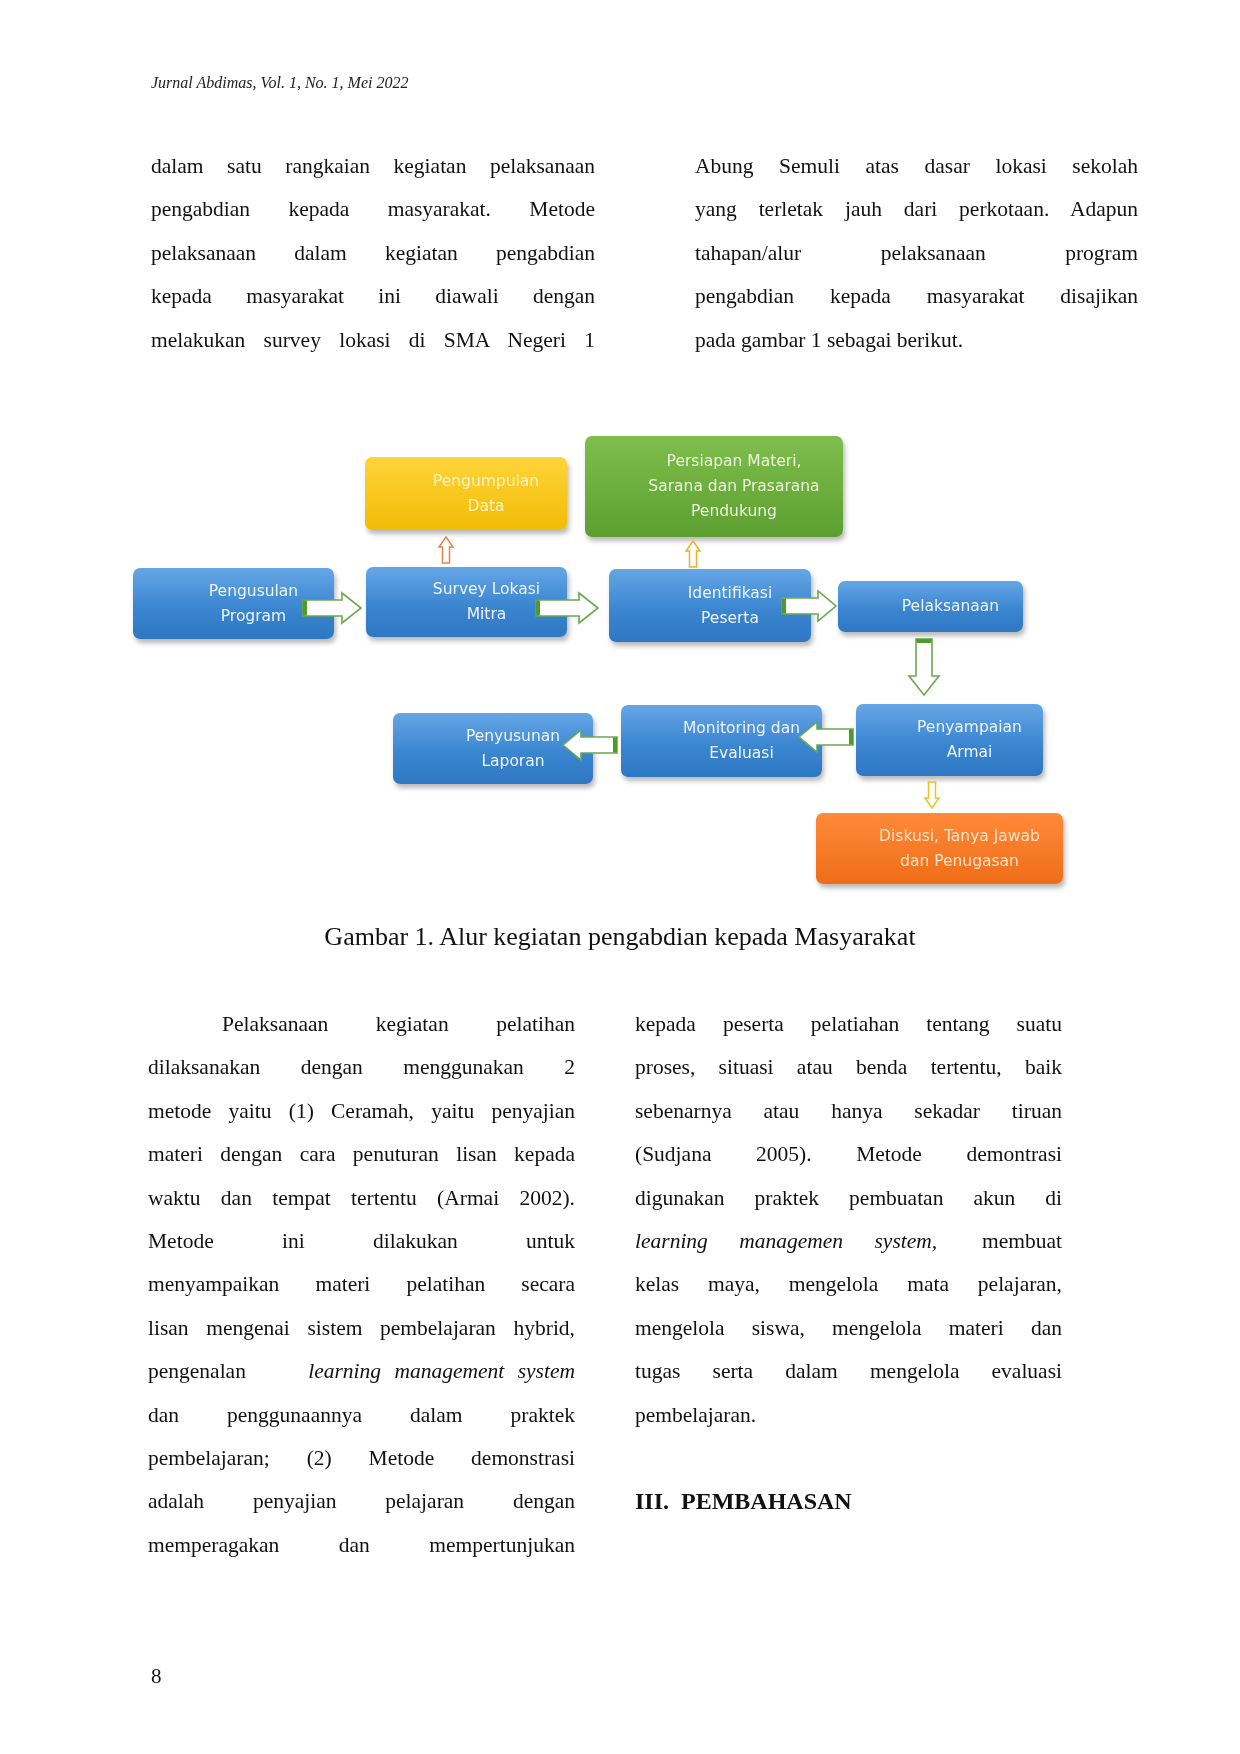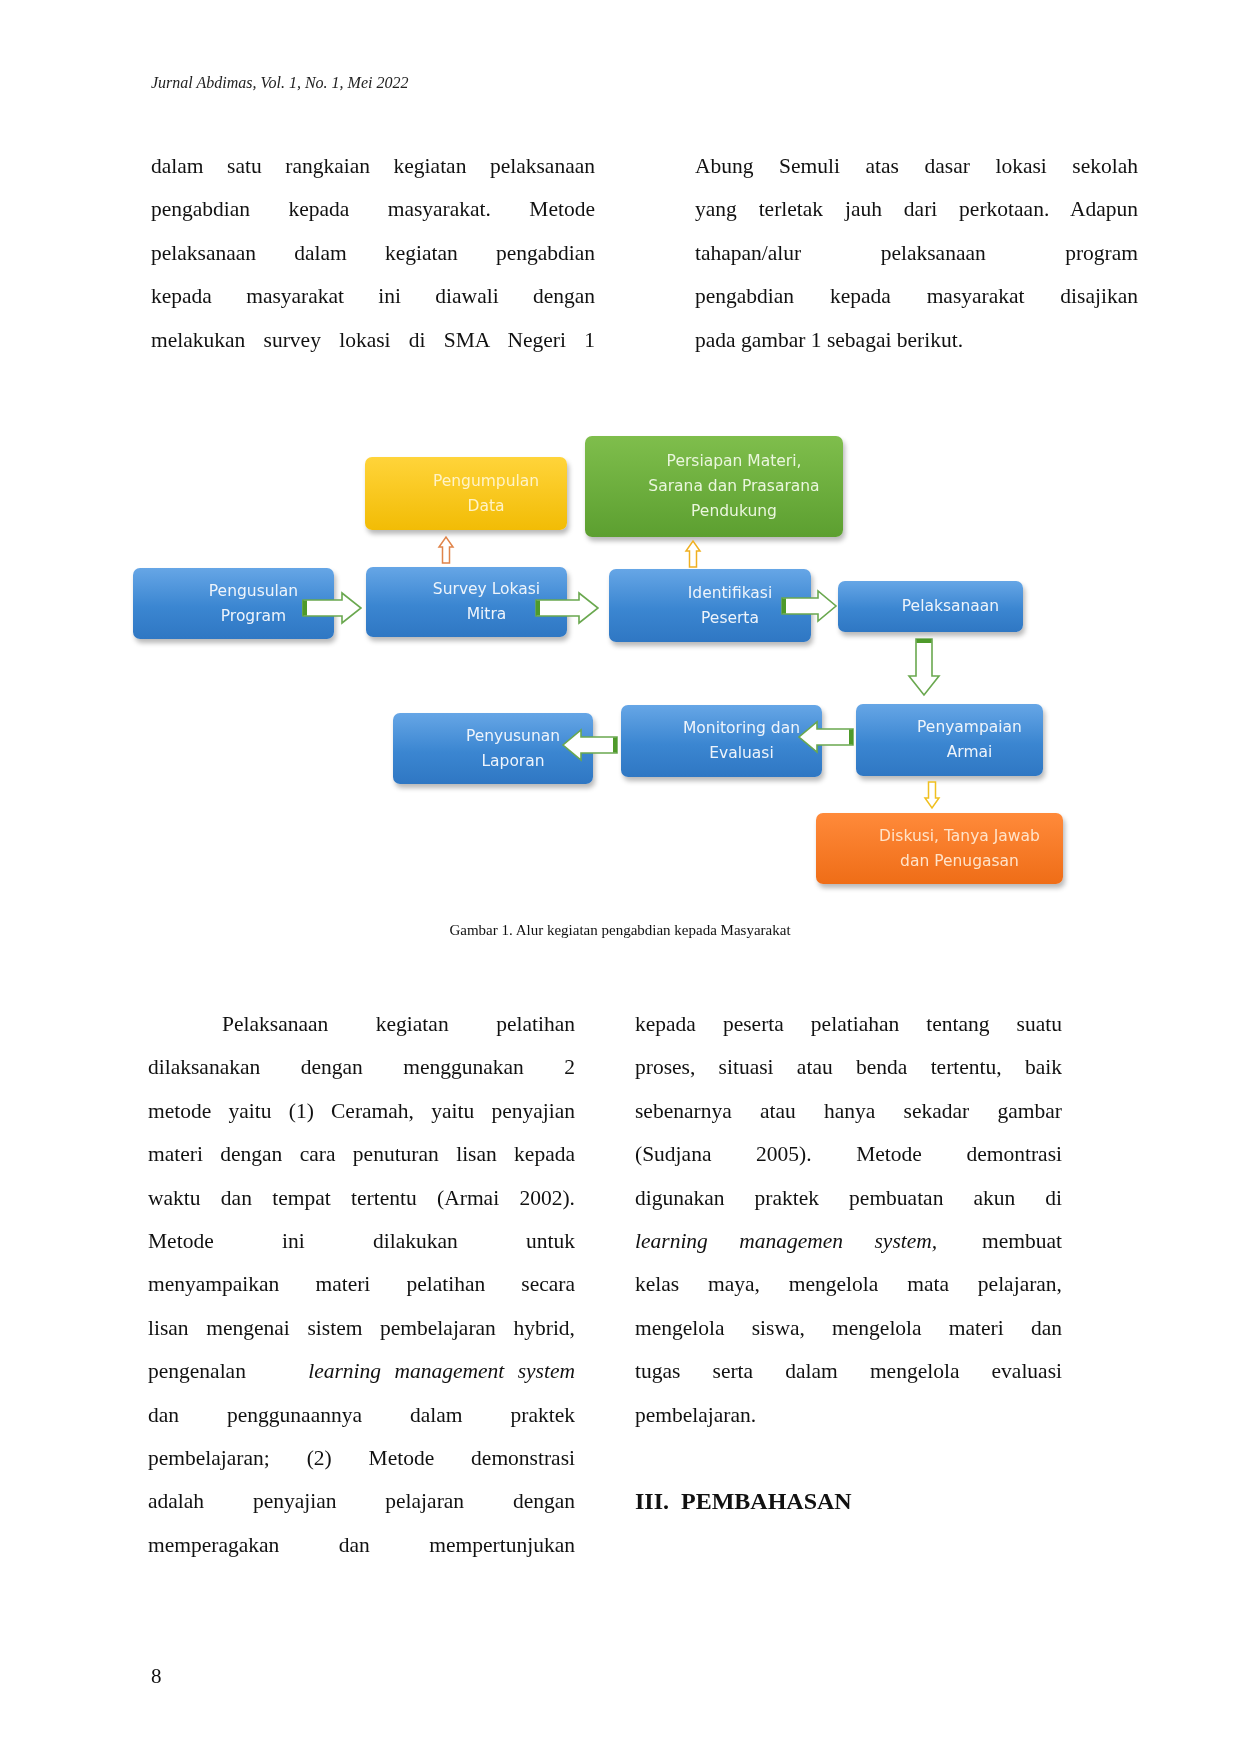--- a/index.html
+++ b/index.html
@@ -5,21 +5,21 @@
   html, body { margin:0; padding:0; background:#ffffff; }
   body { width:1240px; height:1754px; position:relative; overflow:hidden;
          font-family:"Liberation Serif", "DejaVu Serif", serif; color:#111; }
   .abs { position:absolute; }
   .header { left:151px; top:74px; font-size:16px; font-style:italic; color:#222; }
   .col { position:absolute; font-size:21.5px; line-height:43.4px; text-align:justify; }
   .col .ln { display:block; height:43.4px; white-space:nowrap; text-align:justify; text-align-last:justify; }
   .col .ln.last { text-align-last:left; }
   .col .ln.indent { padding-left:74px; }
   .col .ln i { font-style:italic; }
-  .caption { left:0; width:1240px; top:922px; text-align:center; font-size:15px; }
+  .caption { left:0; width:1240px; top:922px; text-align:center; font-size:26px; }
   .heading { font-weight:bold; font-size:24px; }
   .pagenum { left:151px; top:1664px; font-size:21px; }
 
   
   .box { position:absolute; border-radius:7px; color:#eef4fb;
          font-family:"DejaVu Sans", "Liberation Sans", sans-serif; font-size:15.5px; line-height:25px;
          display:flex; align-items:center; justify-content:center; text-align:center;
          box-shadow:2px 4px 5px rgba(0,0,0,0.28);padding-left:40px; }
   .blue { background:linear-gradient(#66a6e6, #3b86d1 55%, #2f77c3); }
   .yellow { background:linear-gradient(#ffd43a, #f2bc05); color:#fff3c6; }
@@ -167,21 +167,21 @@
   </span>
   <span class="ln">dan penggunaannya dalam praktek</span>
   <span class="ln">pembelajaran; (2) Metode demonstrasi</span>
   <span class="ln">adalah penyajian pelajaran dengan</span>
   <span class="ln">memperagakan dan mempertunjukan</span>
 </div>
 
 <div class="col" style="left:635px; top:1003px; width:427px;">
   <span class="ln">kepada peserta pelatiahan tentang suatu</span>
   <span class="ln">proses, situasi atau benda tertentu, baik</span>
-  <span class="ln">sebenarnya atau hanya sekadar gambar</span>
+  <span class="ln">sebenarnya atau hanya sekadar tiruan</span>
   <span class="ln">(Sudjana 2005). Metode demontrasi</span>
   <span class="ln">digunakan praktek pembuatan akun di</span>
   <span class="ln" style="display:flex; justify-content:space-between;">
     <i style="word-spacing:26px;">learning managemen system,</i>
     <span>membuat</span>
   </span>
   <span class="ln">kelas maya, mengelola mata pelajaran,</span>
   <span class="ln">mengelola siswa, mengelola materi dan</span>
   <span class="ln">tugas serta dalam mengelola evaluasi</span>
   <span class="ln last">pembelajaran.</span>

